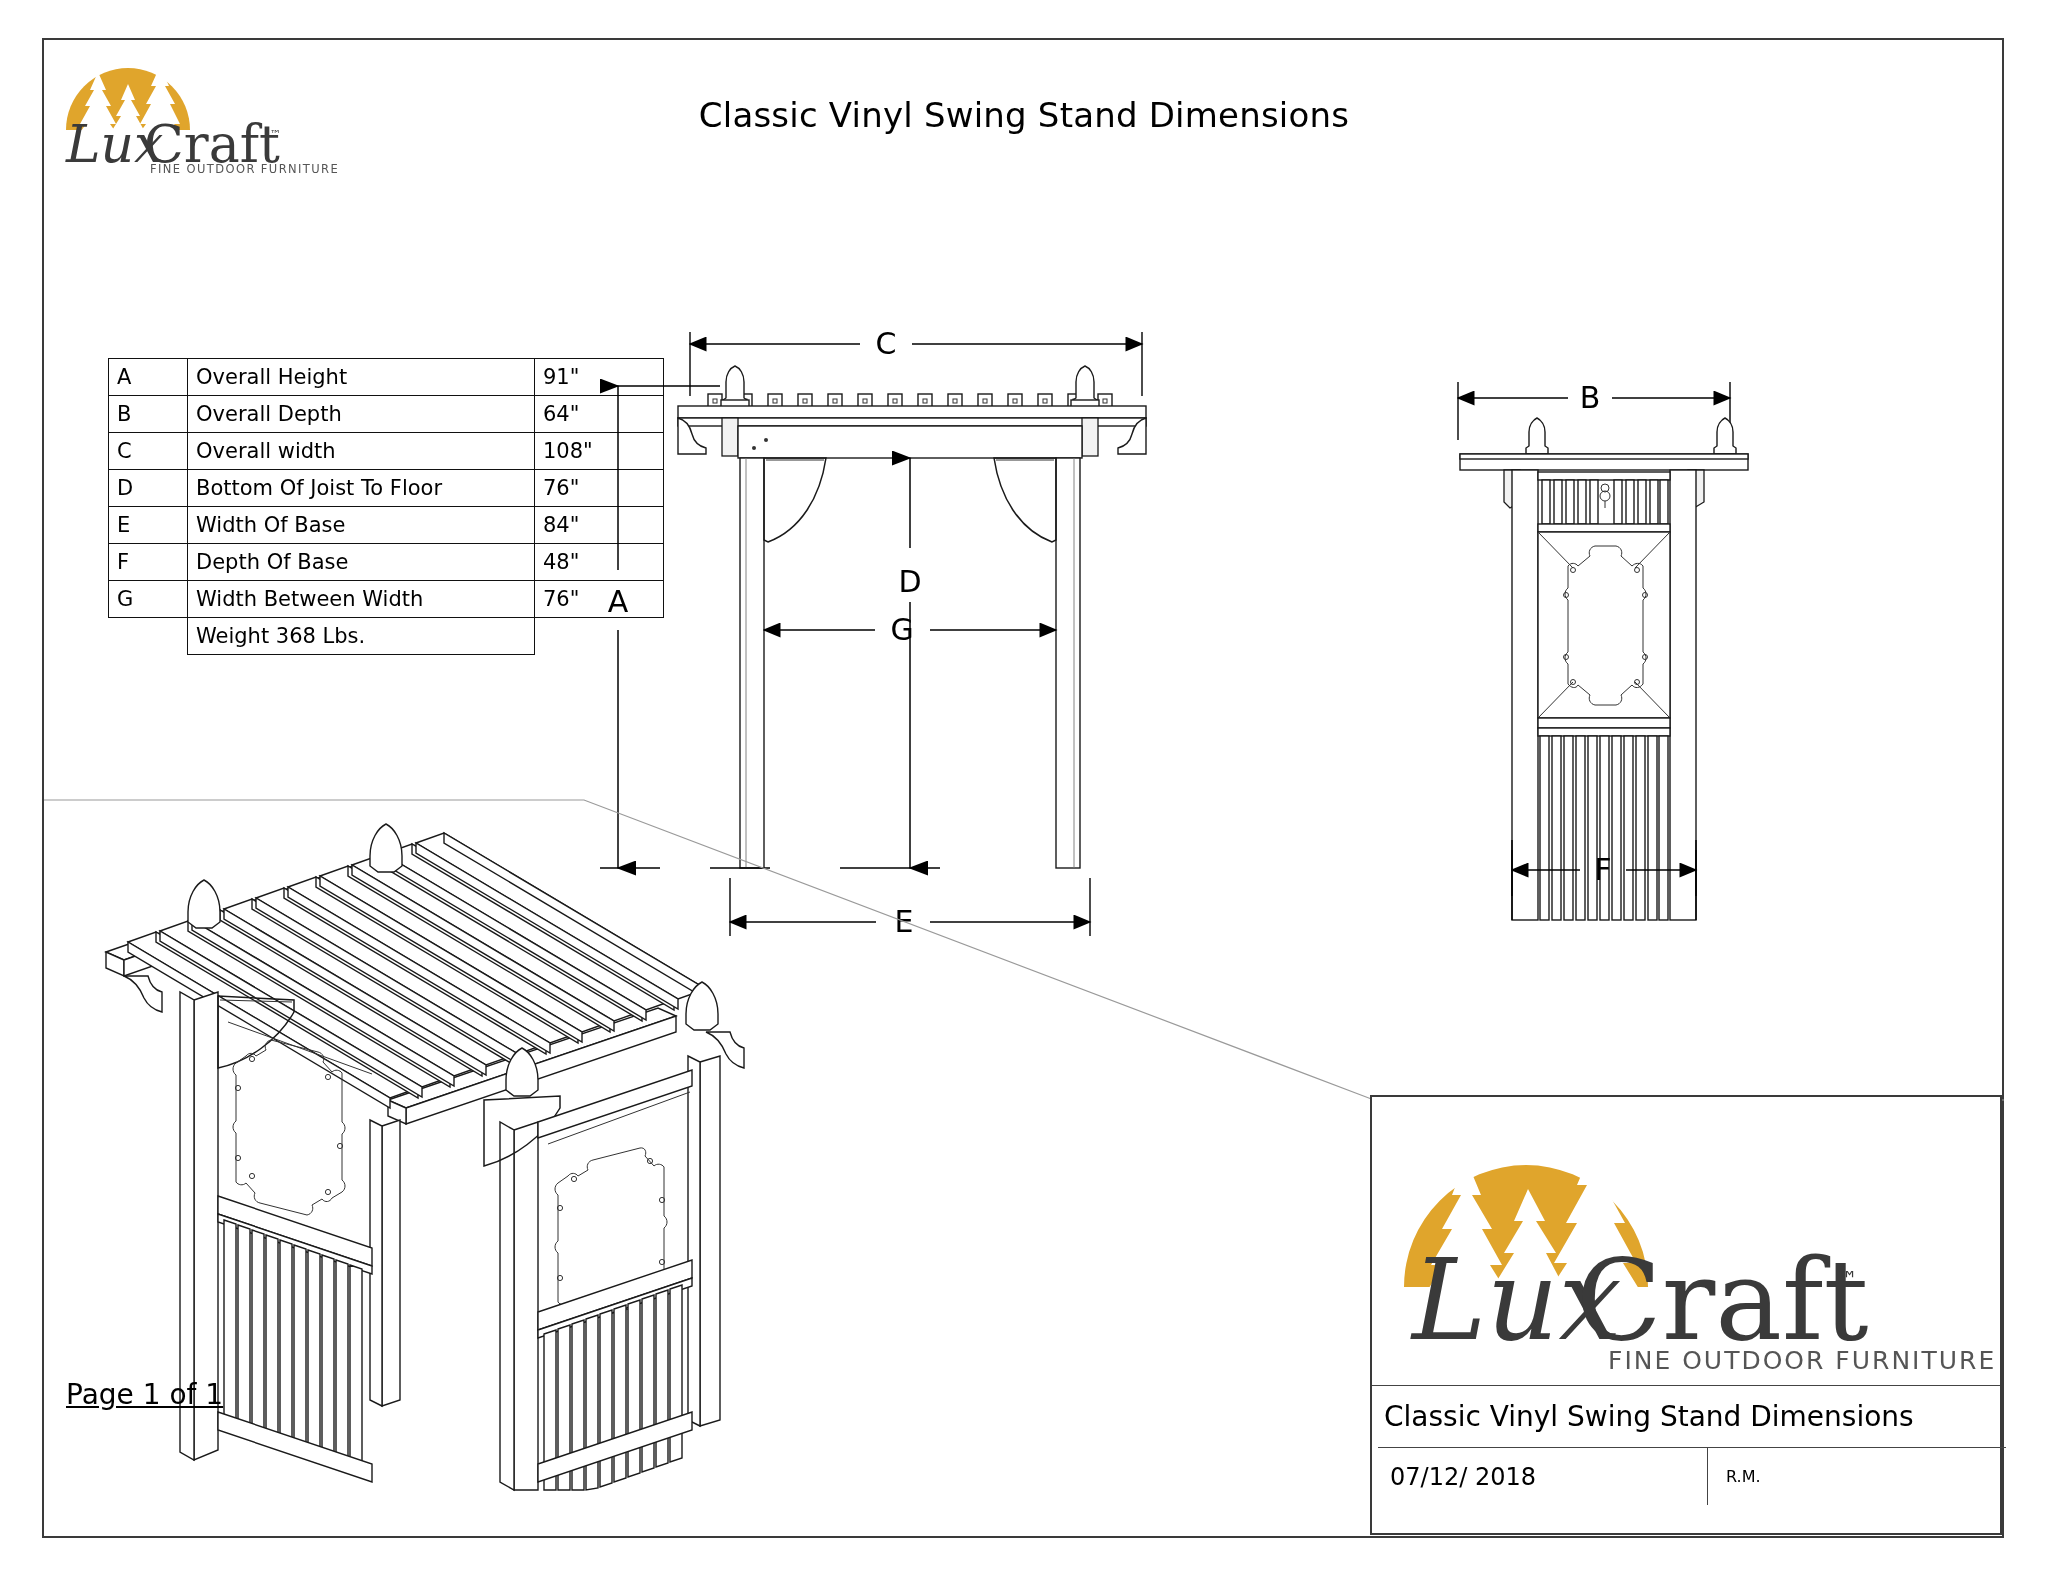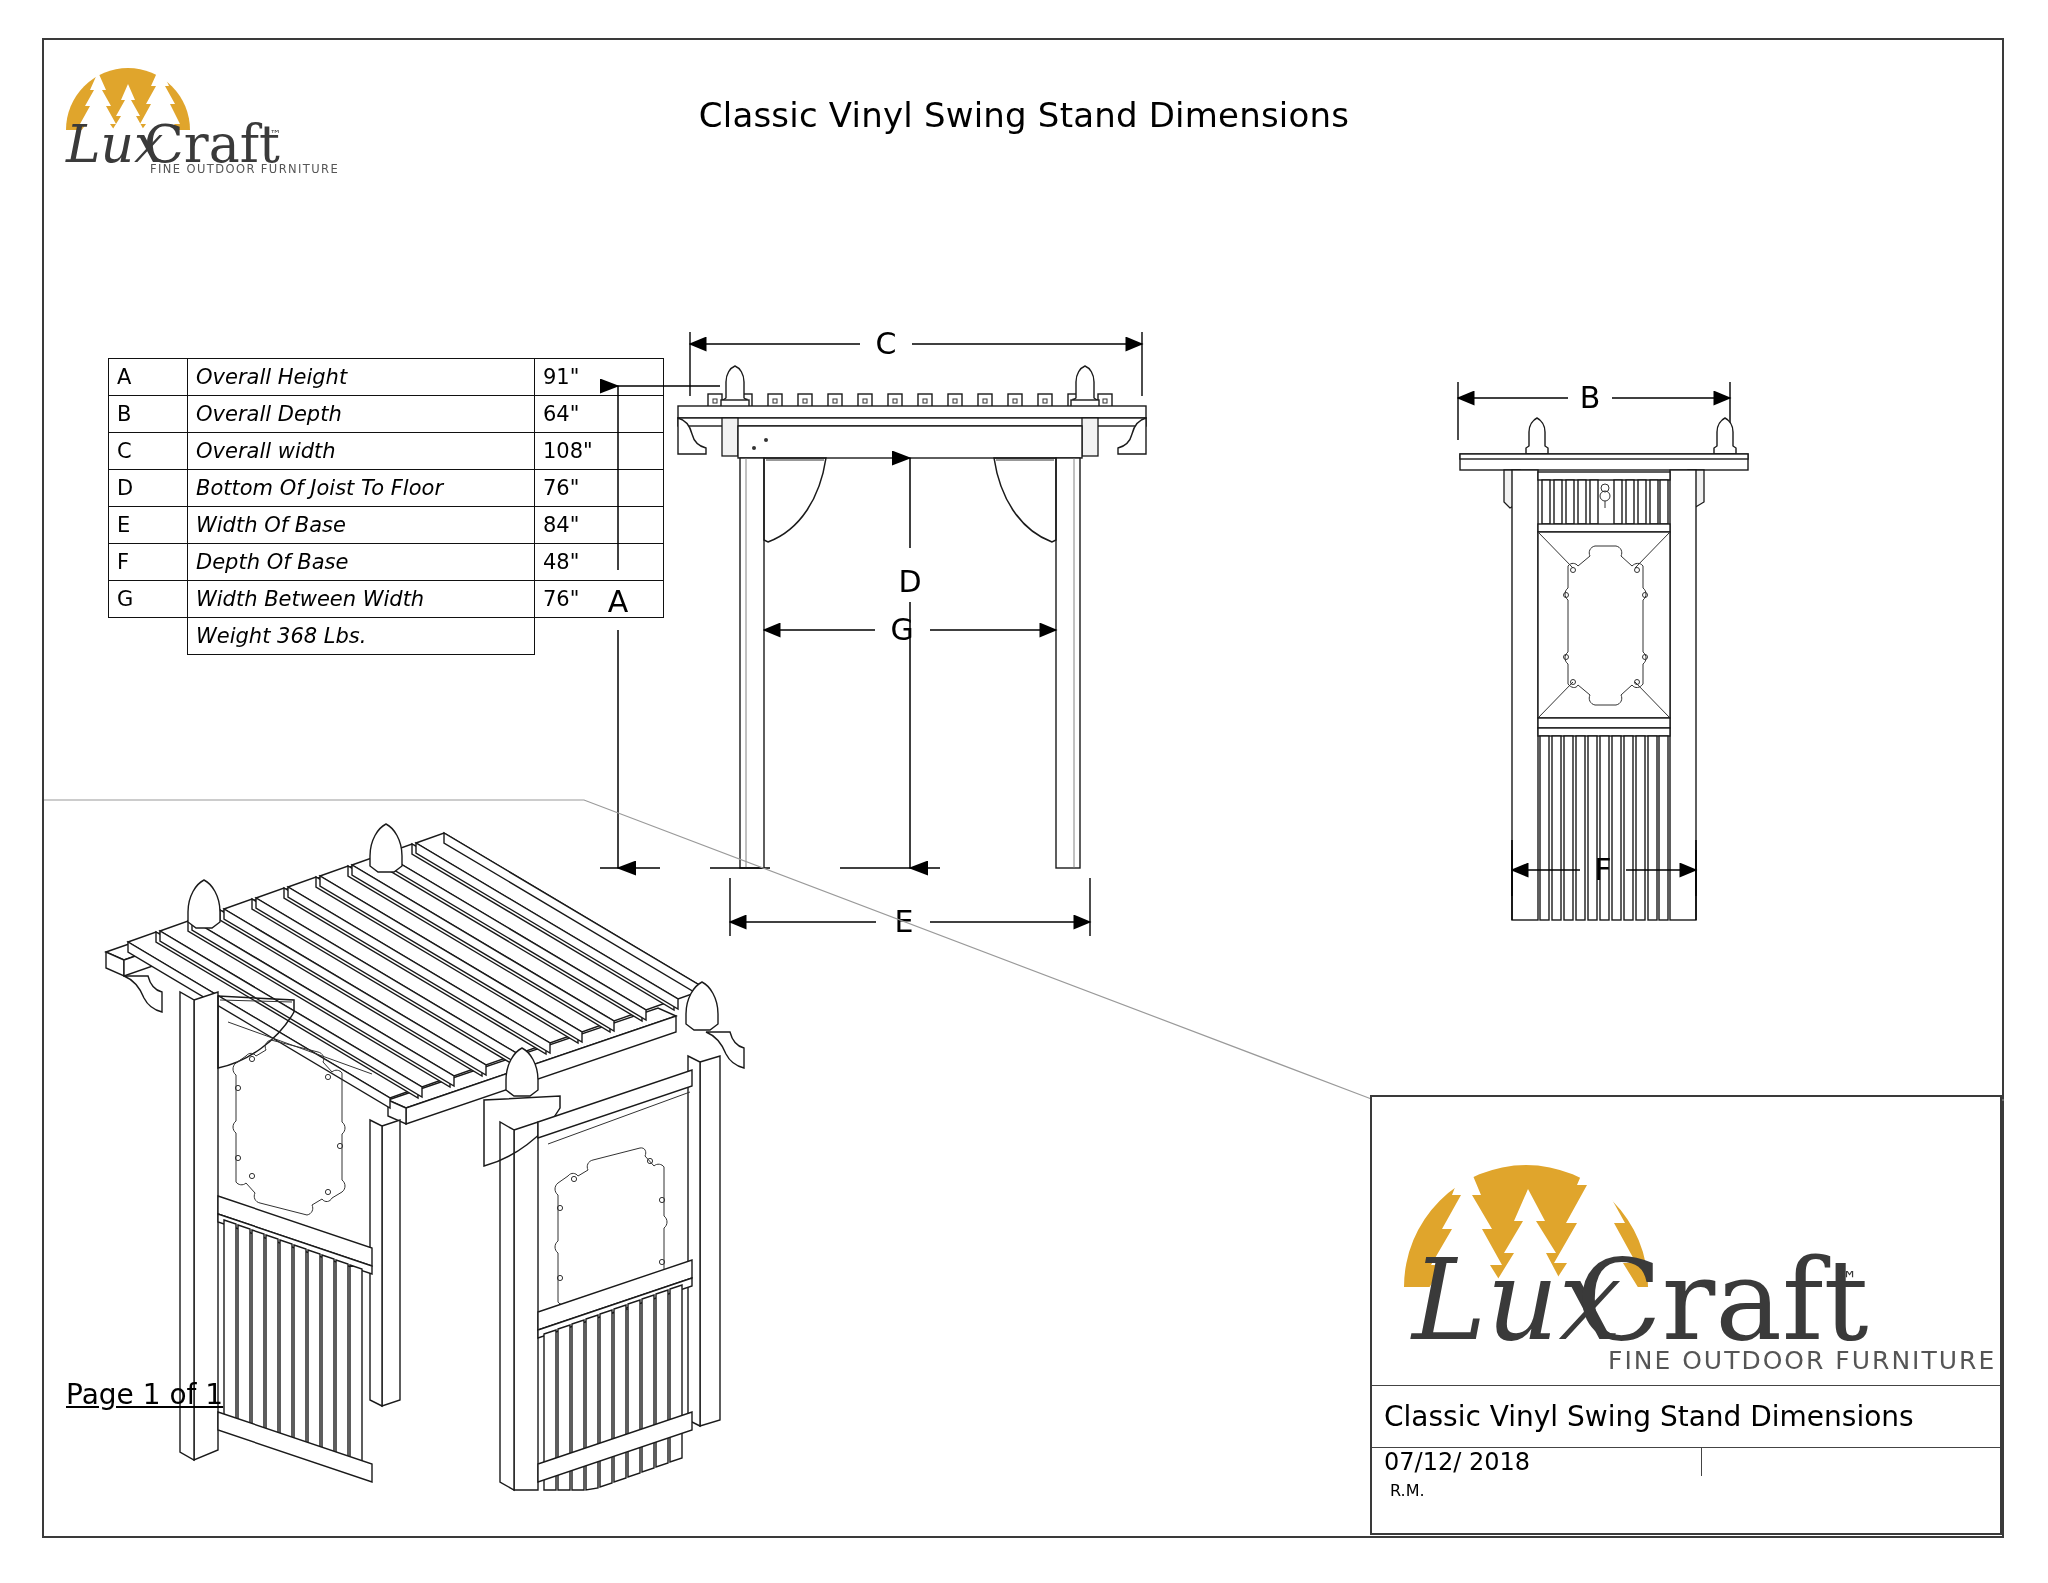--- a/index.html
+++ b/index.html
@@ -31,21 +31,21 @@
   
   .dim-table{
     position:absolute;left:108px;top:358px;border-collapse:collapse;
     font-size:21px;font-family:"DejaVu Sans", sans-serif;
   }
   .dim-table td{
     border:1.6px solid #111;padding:3px 8px;height:30px;line-height:30px;
     vertical-align:middle;white-space:nowrap;
   }
   .dim-table td.c-key{width:62px;}
-  .dim-table td.c-desc{width:330px;font-style:italic;}
+  .dim-table td.c-desc{width:330px;}
   .dim-table td.c-val{width:112px;}
   .dim-table tr.weight-row td.c-key{border:none;}
   .dim-table tr.weight-row td.c-val{border:none;}
 
   
   .view{position:absolute;}
   svg{display:block;overflow:visible;}
   .ln{stroke:#1a1a1a;stroke-width:1.5;fill:none;}
   .ln-thin{stroke:#333;stroke-width:1;fill:none;}
   .ln-light{stroke:#777;stroke-width:0.9;fill:none;}
@@ -62,22 +62,22 @@
     border:2px solid #3a3a3a;box-sizing:border-box;background:#fff;
   }
   .tb-logo{position:absolute;left:14px;top:10px;width:600px;height:270px;}
   .tb-row-title{
     position:absolute;left:0;top:288px;width:100%;height:62px;
     border-top:1.6px solid #444;box-sizing:border-box;
     display:flex;align-items:center;padding-left:12px;
     font-size:28px;
   }
   .tb-row-meta{
-    position:absolute;left:0;top:350px;width:100%;height:58px;
-    border-top:1.4px solid #444;box-sizing:border-box;display:flex;flex-direction:column;
+    position:absolute;left:6px;top:350px;width:100%;height:58px;
+    border-top:1.4px solid #444;box-sizing:border-box;display:flex;
   }
   .tb-date{
     width:330px;display:flex;align-items:center;padding-left:12px;
     border-right:1.4px solid #444;box-sizing:border-box;font-size:24px;
   }
   .tb-author{
     flex:1;display:flex;align-items:center;padding-left:18px;font-size:16px;
   }
 
   .page-num{

